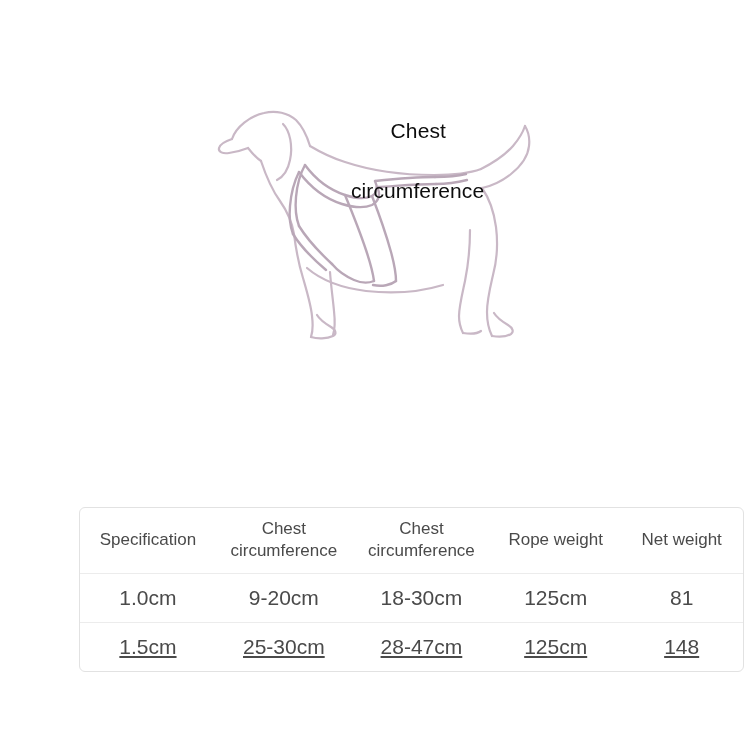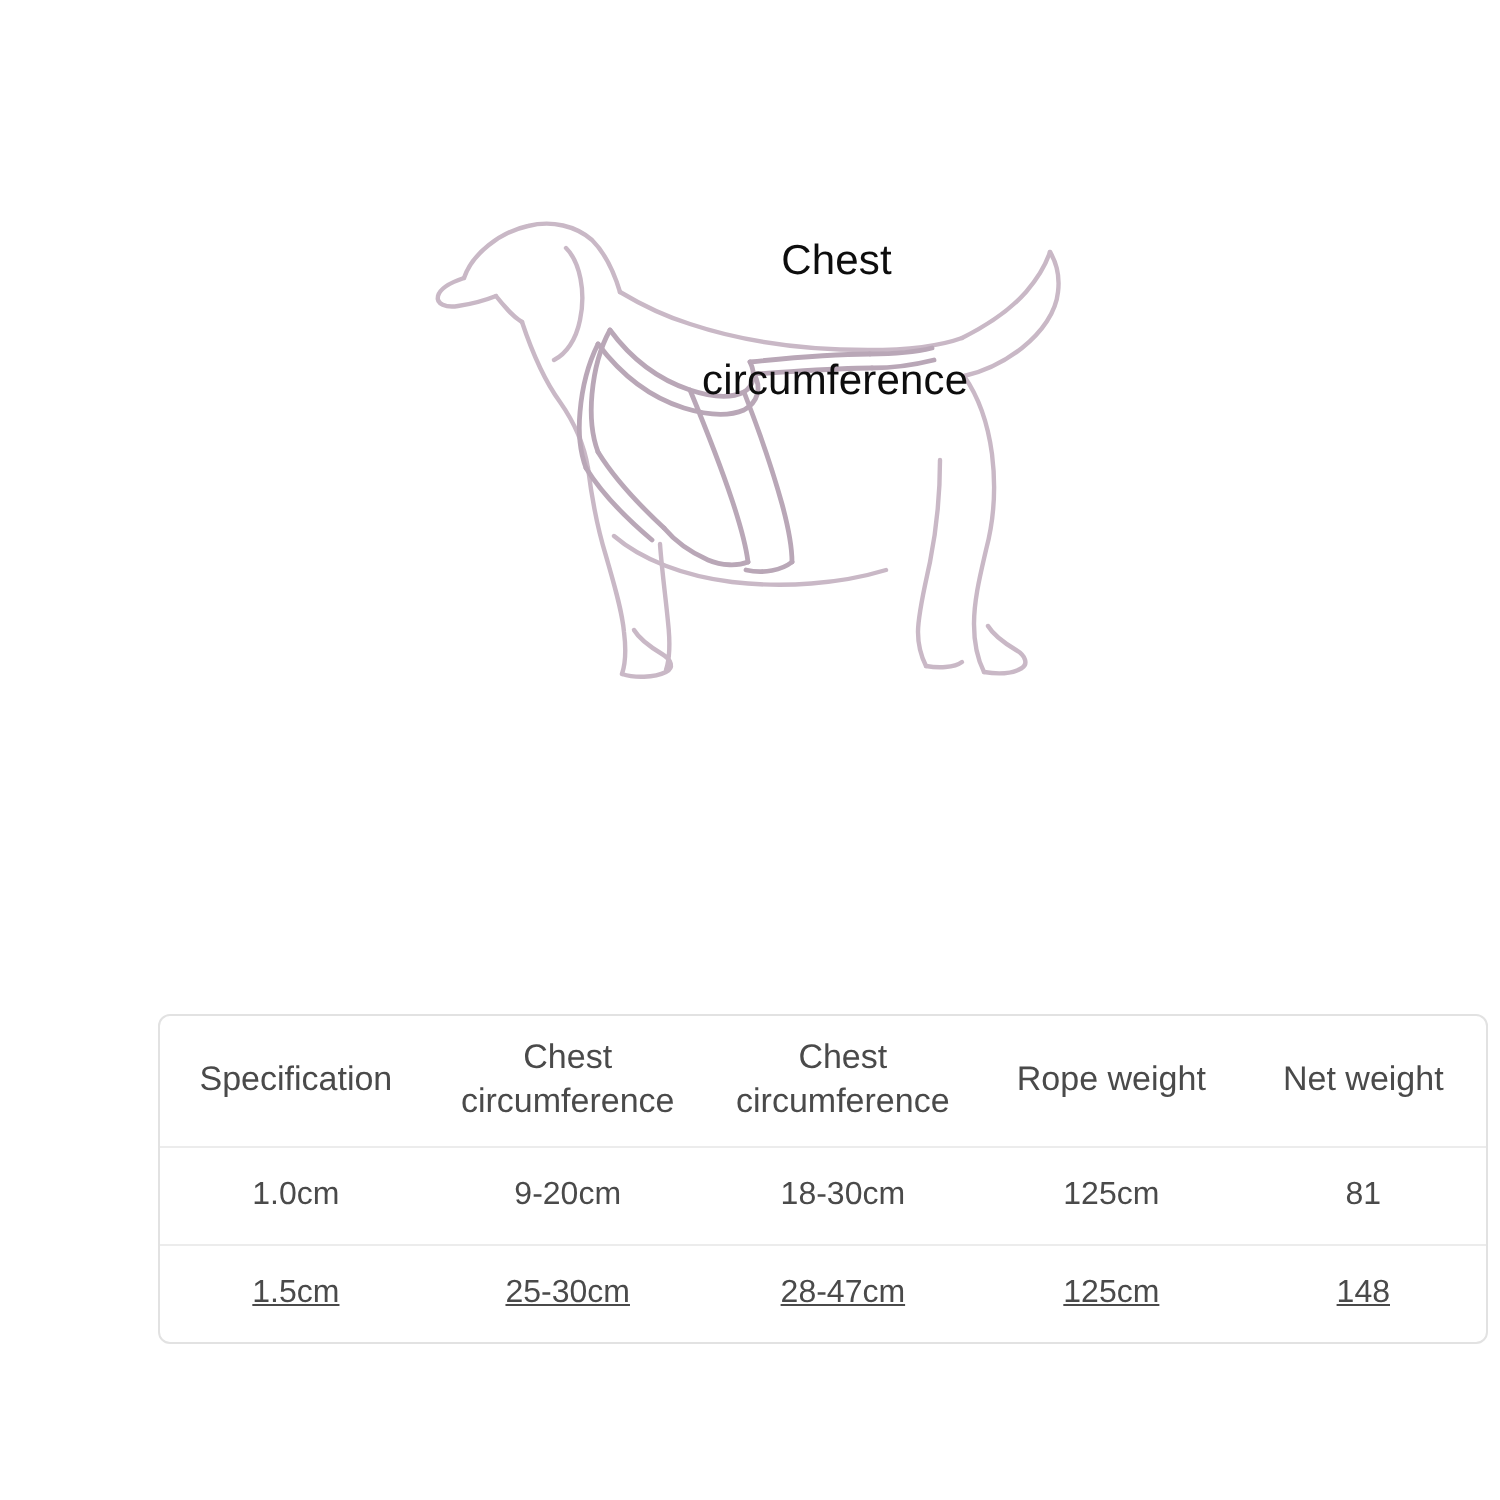--- a/index.html
+++ b/index.html
@@ -81,21 +81,21 @@
     border-bottom: 1px solid #ececec;
   }
   thead th {
     font-size: 17px;
     line-height: 22px;
     padding: 10px 2px 11px 2px;
     height: 58px;
     box-sizing: border-box;
   }
   tbody td {
-    font-size: 16px;
+    font-size: 21px;
     line-height: 26px;
     height: 48px;
     padding: 0;
   }
   tbody tr:last-child td {
     border-bottom: none;
     text-decoration: underline;
   }
   col.c1 { width: 20.5%; }
   col.c2 { width: 20.5%; }

